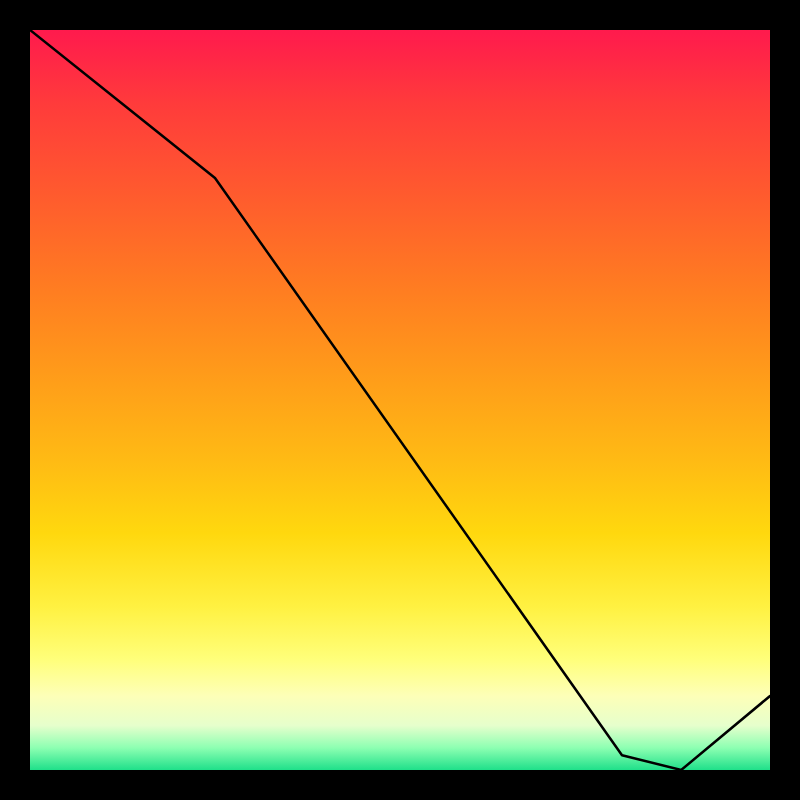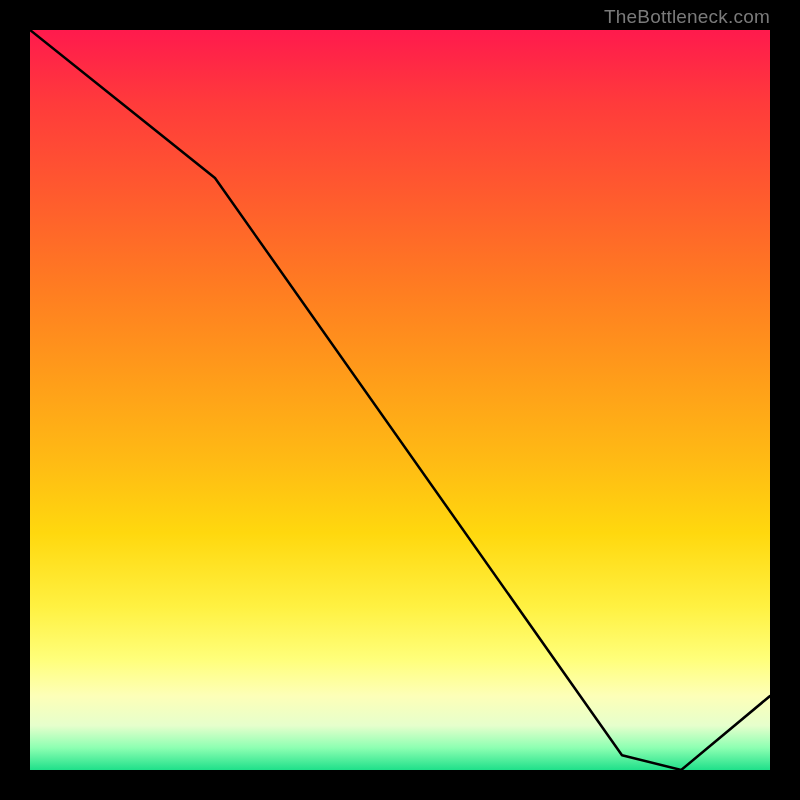--- a/index.html
+++ b/index.html
@@ -63,21 +63,20 @@
     top: 0;
     width: 740px;
     height: 740px;
   }
 </style>
 </head>
 <body>
 
 <div class="frame">
 
-  <div class="watermark">TheBottleneck.com</div>
 
   <div class="plot-area">
     <svg class="curve" viewBox="0 0 740 740" preserveAspectRatio="none">
       <path id="curve-path" fill="none" stroke="#000" stroke-width="2.5" stroke-linejoin="round" stroke-linecap="round" d="M0.0 0.0 L111.0 88.8 L185.0 148.0 L592.0 725.2 L651.2 740.0 L740.0 666.0"></path>
     </svg>
 
     <div class="fit-label" id="fit-label" style="left: 581.6px; top: 722px;"></div>
   </div>
 
 </div>

